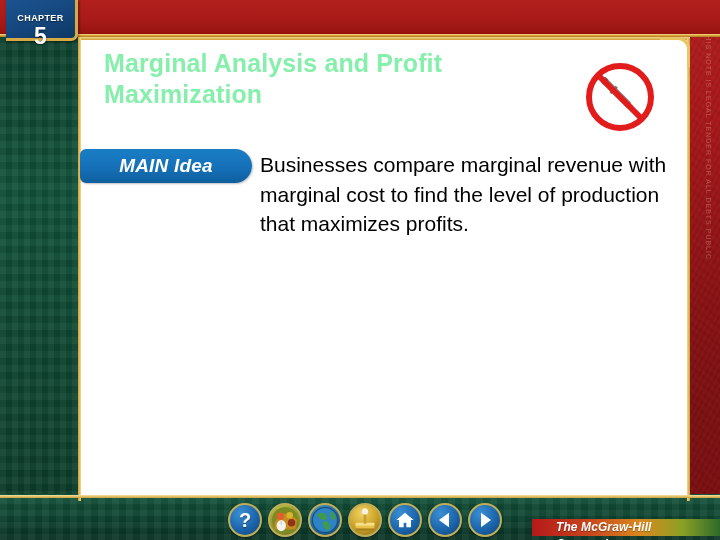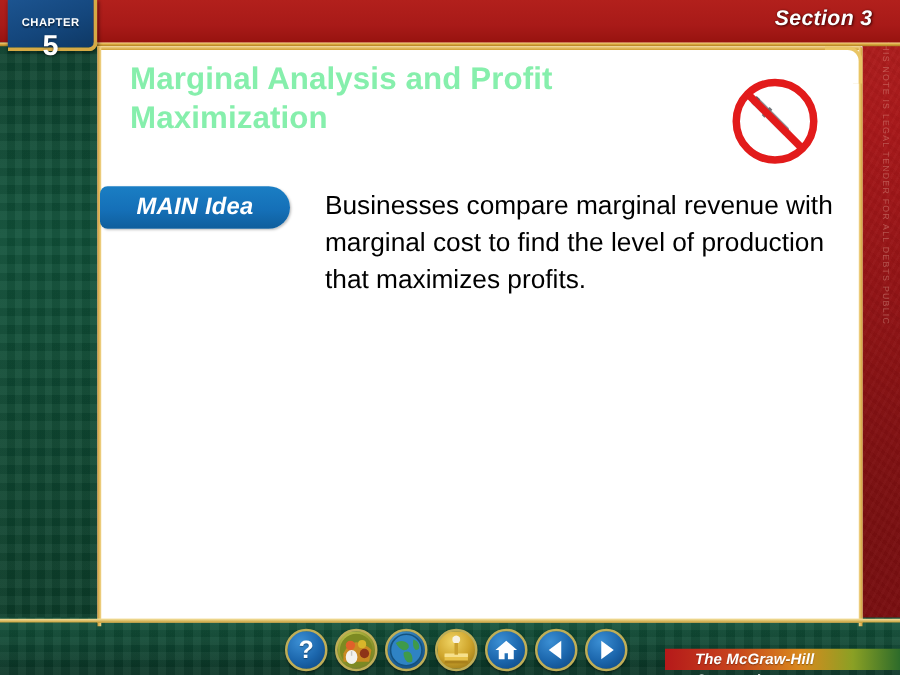--- a/index.html
+++ b/index.html
@@ -162,21 +162,21 @@
   .nopen-icon {
     position: absolute;
     left: 583px; top: 60px;
     width: 74px; height: 74px;
   }
 
   
   .main-idea-badge {
     position: absolute;
     left: 80px; top: 149px;
-    width: 152px; height: 34px;
+    width: 172px; height: 34px;
     background: linear-gradient(180deg,#1a7ec4 0%, #1570b8 55%, #0f5e9c 100%);
     border-radius: 6px 17px 17px 6px;
     box-shadow: 1px 1px 2px rgba(0,0,0,.25);
     color: #ffffff;
     font-size: 19px;
     font-weight: bold;
     font-style: italic;
     line-height: 34px;
     text-align: center;
     letter-spacing: .2px;
@@ -279,21 +279,20 @@
   <div class="vert-fine-print">THIS NOTE IS LEGAL TENDER FOR ALL DEBTS PUBLIC</div>
 
   <div class="top-red-bar"></div>
   <div class="top-gold-rule"></div>
 
   <div class="chapter-badge">
     <div class="chapter-word">CHAPTER</div>
     <div class="chapter-num">5</div>
   </div>
 
-  <div class="section-label">Section 3</div>
 
   <div class="content-panel"></div>
   <div class="panel-border-top"></div>
   <div class="panel-border-left"></div>
   <div class="panel-border-right"></div>
   <div class="panel-border-bottom"></div>
   <div class="panel-corner"></div>
 
   <div class="slide-title">Marginal Analysis and Profit Maximization</div>
 

